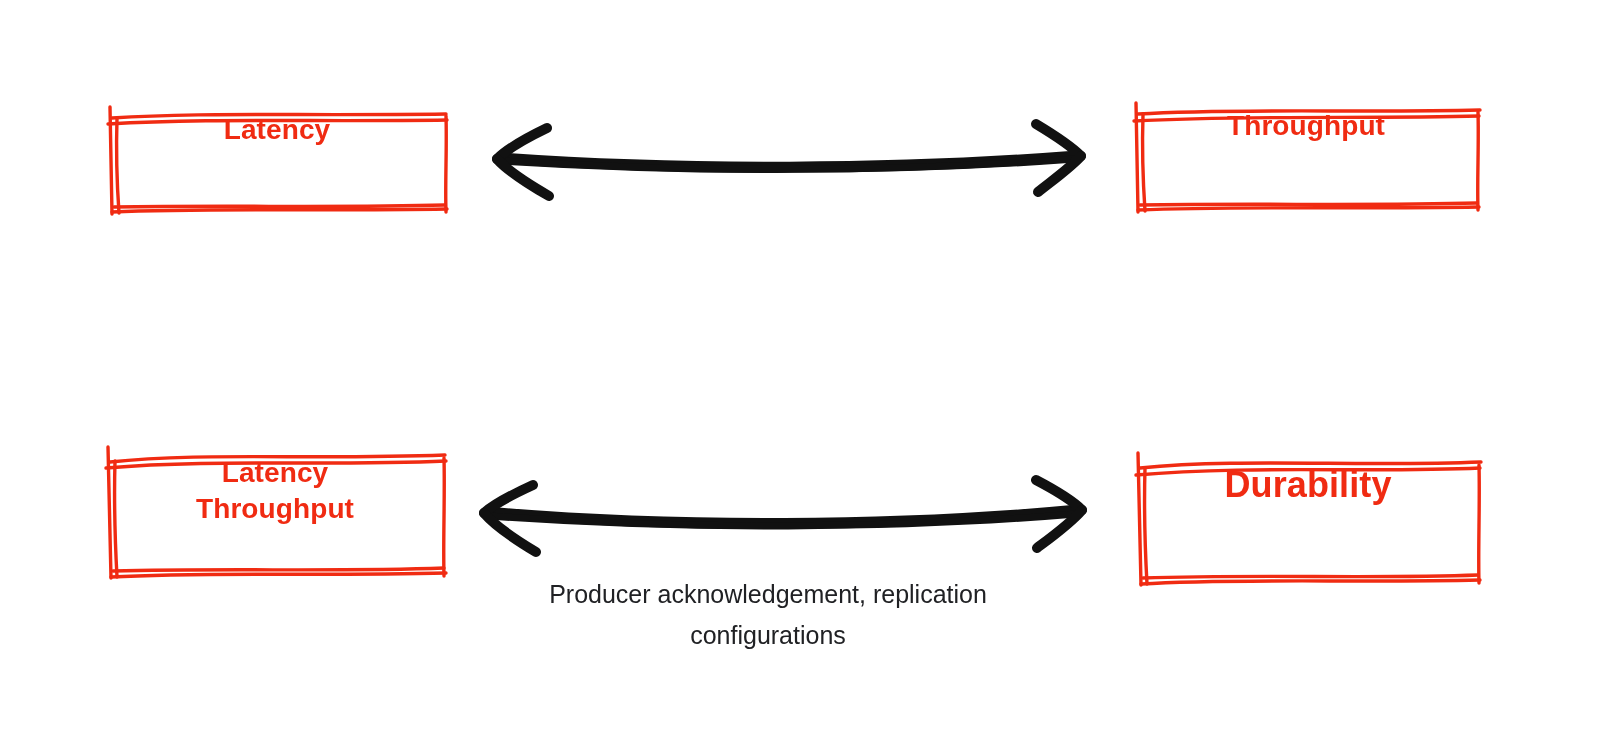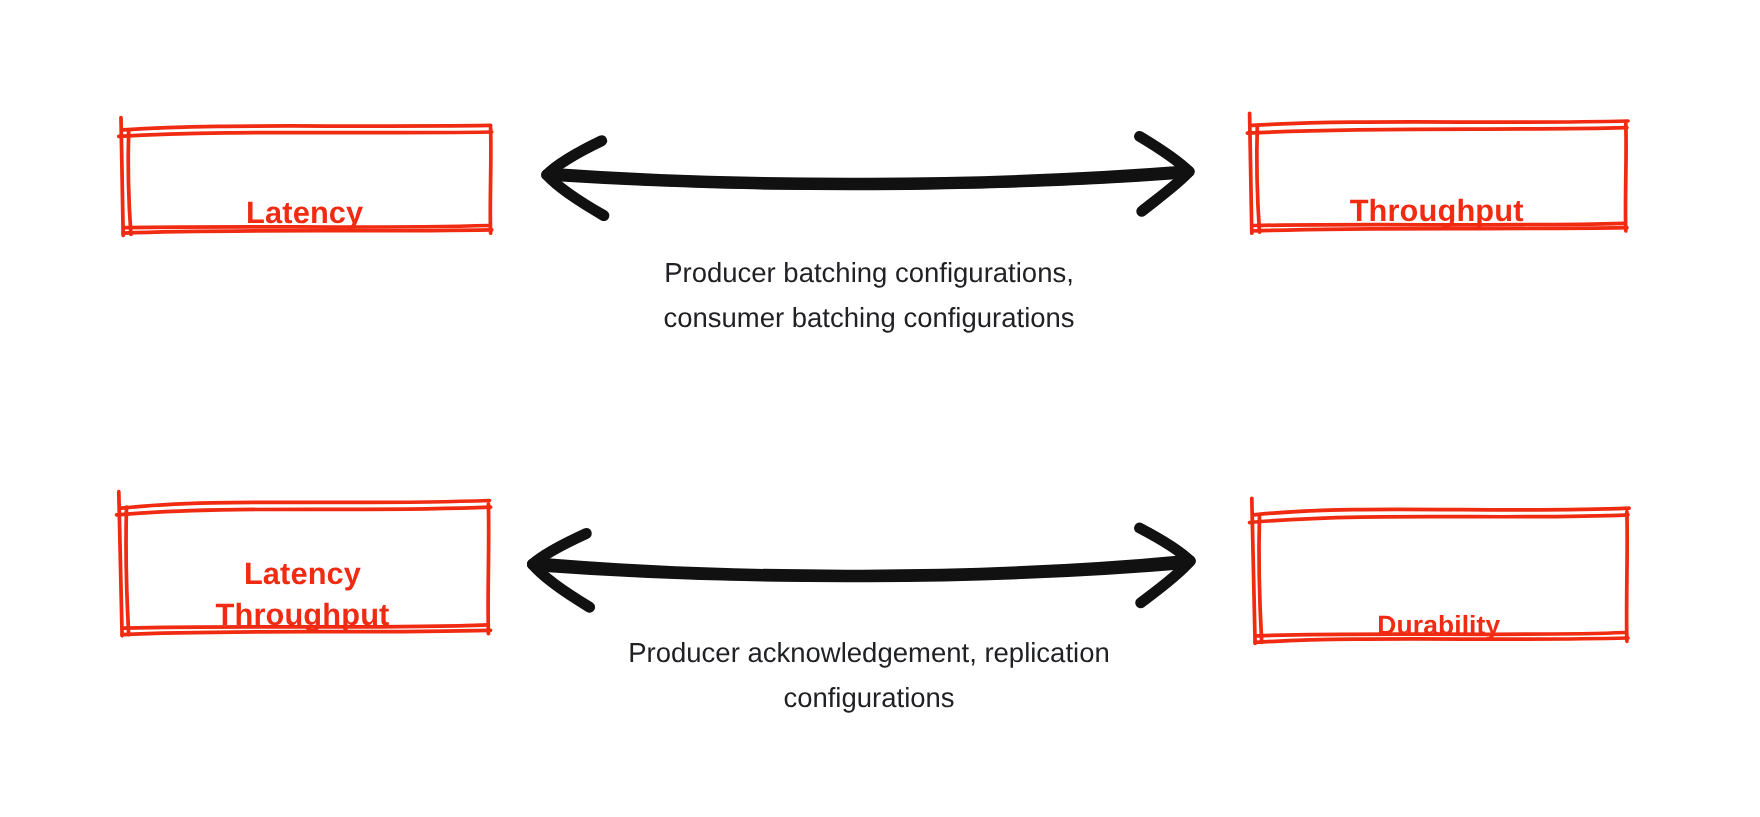--- a/index.html
+++ b/index.html
@@ -24,48 +24,48 @@
     left: 0;
     top: 0;
     width: 1600px;
     height: 743px;
     pointer-events: none;
   }
   .node {
     position: absolute;
     display: flex;
     align-items: center;
-    justify-content: flex-end;
+    justify-content: flex-start;
     flex-direction: column;
     text-align: center;
     color: #F02B12;
     font-weight: bold;
     font-family: "Liberation Sans", sans-serif;
     line-height: 1.30;
     letter-spacing: 0.1px;
   }
   .node .line { display: block; }
 
   #node-latency        { left: 108px; top: 112px; width: 338px; height: 100px; font-size: 28px; }
   #node-throughput     { left: 1136px; top: 108px; width: 340px; height: 102px; font-size: 28px; }
   #node-latency-throughput { left: 106px; top: 455px; width: 338px; height: 122px; font-size: 28px; }
-  #node-durability-availability { left: 1138px; top: 462px; width: 340px; height: 122px; font-size: 24px; }
+  #node-durability-availability { left: 1138px; top: 462px; width: 340px; height: 122px; font-size: 36px; }
 
   .caption {
     position: absolute;
     text-align: center;
     color: #202124;
     font-family: "Liberation Sans", sans-serif;
     font-size: 25px;
     font-weight: normal;
     line-height: 1.62;
     white-space: pre-line;
   }
   #caption-top    { left: 490px; top: 228px; width: 600px; }
-  #caption-bottom { left: 470px; top: 574px; width: 640px; text-align: center; }
+  #caption-bottom { left: 448px; top: 574px; width: 640px; text-align: center; }
 </style>
 </head>
 <body>
 
 <div id="canvas">
 
   <svg class="sketch-layer" viewBox="0 0 1600 743">
 
     <g fill="none" stroke="#F02B12" stroke-width="3.4" stroke-linecap="round" stroke-linejoin="round">
       <path d="M112 118 C 200 112, 300 116, 446 114"></path>
@@ -141,18 +141,16 @@
 
   <div class="node" id="node-latency-throughput">
     <span class="line">Latency</span>
     <span class="line">Throughput</span>
   </div>
 
   <div class="node" id="node-durability-availability">
     <span class="line">Durability</span>
   </div>
 
-  <div class="caption" id="caption-top">Producer batching configurations,
-consumer batching configurations</div>
   <div class="caption" id="caption-bottom">Producer acknowledgement, replication
 configurations</div>
 
 </div>
 
 </body></html>

